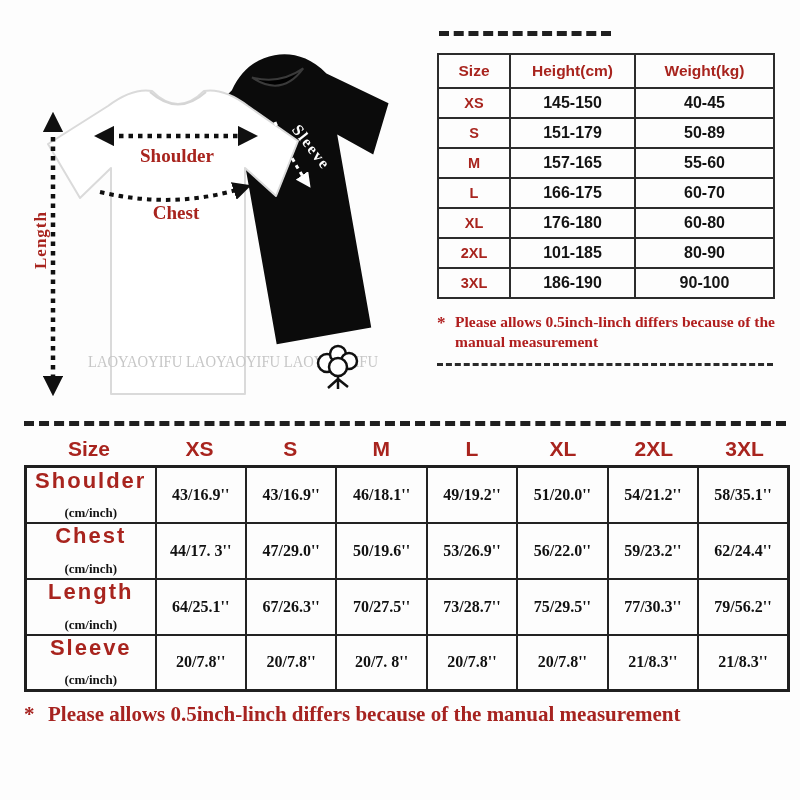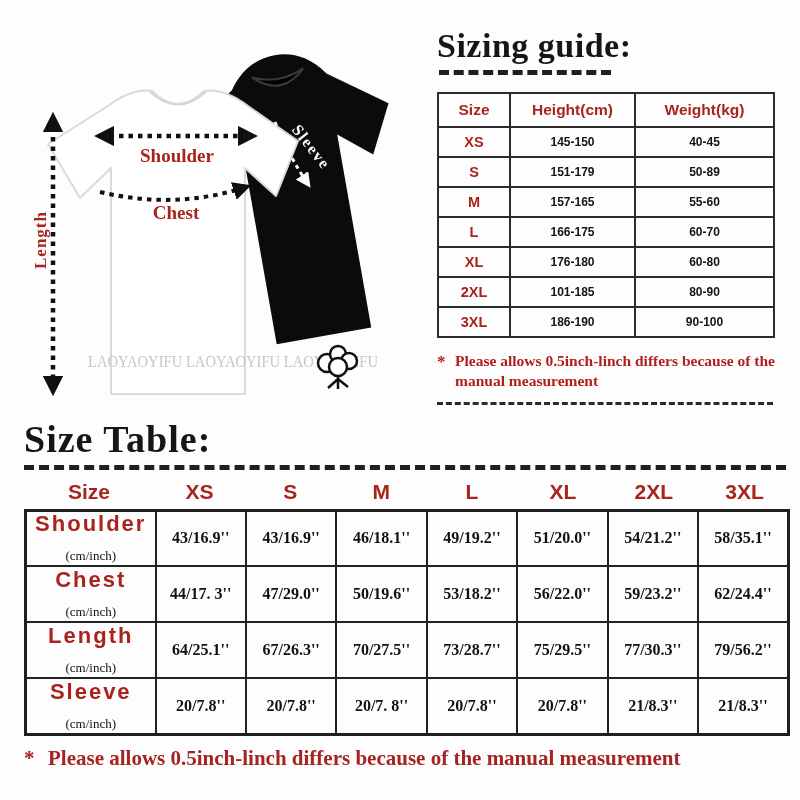--- a/index.html
+++ b/index.html
@@ -14,39 +14,39 @@
   .sleeve-text { font-family:"Liberation Serif",serif; font-weight:bold; fill:#ffffff; font-size:16px; letter-spacing:1.5px; text-anchor:middle; }
   .watermark-text { font-family:"Liberation Serif",serif; fill:#c7c7c7; font-size:16px; }
 
   
   .sizing-panel { position:absolute; left:437px; top:26px; width:354px; }
   .panel-title { font-family:"Liberation Serif",serif; font-weight:bold; font-size:34px; color:#161616; line-height:1.15; letter-spacing:0.5px; }
   .dash-short { width:172px; height:0; border-bottom:5px dashed #1f1f1f; margin:5px 0 0 2px; }
   .sg-table { border-collapse:collapse; margin-top:17px; table-layout:fixed; width:336px; }
   .sg-table th, .sg-table td { border:2px solid #2c2c2c; text-align:center; vertical-align:middle; font-family:"Liberation Sans",sans-serif; font-weight:bold; }
   .sg-table th { height:34px; font-size:15.5px; color:#A8241E; }
-  .sg-table td { height:30px; font-size:12px; color:#141414; }
+  .sg-table td { height:30px; font-size:16px; color:#141414; }
   .sg-table td.size-cell { font-size:14.5px; color:#A8241E; }
   .note { display:flex; margin-top:13px; color:#B01E1E; font-family:"Liberation Serif",serif; font-weight:bold; font-size:15.5px; line-height:1.3; }
   .note .star { width:18px; font-size:17px; }
   .note .note-text { flex:1; }
   .dash-long { width:336px; height:0; border-bottom:3px dashed #2a2a2a; margin-top:11px; }
 
   
   .bottom-panel { position:absolute; left:24px; top:418px; width:766px; }
   .bottom-title { font-size:38px; letter-spacing:1px; }
   .dash-full { width:762px; height:0; border-bottom:5px dashed #1f1f1f; margin-top:3px; }
   .st-head { display:flex; margin-top:9px; height:27px; align-items:center; }
   .st-h { flex:1; text-align:center; font-family:"Liberation Sans",sans-serif; font-weight:bold; font-size:21px; color:#A8241E; }
   .st-h.size-col { flex:0 0 130px; }
   .st-table { border-collapse:collapse; table-layout:fixed; width:766px; margin-top:3px; border:3px solid #1f1f1f; }
   .st-table td { border:2.5px solid #222222; height:56px; text-align:center; vertical-align:middle; font-family:"Liberation Serif",serif; font-weight:bold; font-size:16px; color:#111; }
   .st-table td.label-cell { width:130px; }
   .row-label { font-family:"Liberation Sans",sans-serif; font-weight:bold; font-size:22px; color:#A8241E; letter-spacing:2px; line-height:1.05; }
-  .row-unit { font-family:"Liberation Serif",serif; font-weight:normal; font-size:13px; color:#121212; margin-top:13px; }
+  .row-unit { font-family:"Liberation Serif",serif; font-weight:bold; font-size:13px; color:#121212; margin-top:13px; }
   .bottom-note { display:flex; margin-top:10px; color:#A62320; font-family:"Liberation Serif",serif; font-weight:bold; font-size:21px; line-height:1.2; }
   .bottom-note .star { width:24px; font-size:21px; }
 </style>
 </head>
 <body>
 
 <div class="stage">
 
   <svg class="diagram" width="435" height="412" viewBox="0 0 435 412">
     <defs>
@@ -87,21 +87,20 @@
     <g transform="translate(315,346)" stroke="#101010" stroke-width="2.5" stroke-linejoin="round">
       <circle cx="12" cy="17" r="9" fill="#ffffff"></circle>
       <circle cx="23" cy="8" r="8" fill="#ffffff"></circle>
       <circle cx="34" cy="15" r="8" fill="#ffffff"></circle>
       <circle cx="23" cy="21" r="9" fill="#ffffff"></circle>
       <path d="M23,30 L23,43 M23,33 L13,42 M23,33 L33,41" fill="none"></path>
     </g>
   </svg>
 
   <div class="sizing-panel">
-    <div class="panel-title">Sizing guide:</div>
     <div class="dash-short"></div>
 
     <table class="sg-table">
       <colgroup>
           <col style="width:72px">
           <col style="width:125px">
           <col style="width:139px">
         </colgroup>
       <tbody>
           <tr>
@@ -148,21 +147,20 @@
       </table>
 
     <div class="note">
       <span class="star">*</span>
       <span class="note-text">Please allows 0.5inch-linch differs because of the manual measurement</span>
     </div>
     <div class="dash-long"></div>
   </div>
 
   <div class="bottom-panel">
-    <div class="panel-title bottom-title">Size Table:</div>
     <div class="dash-full"></div>
 
     <div class="st-head">
       <div class="st-h size-col">Size</div>
       <div class="st-h">XS</div>
       <div class="st-h">S</div>
       <div class="st-h">M</div>
       <div class="st-h">L</div>
       <div class="st-h">XL</div>
       <div class="st-h">2XL</div>
@@ -195,21 +193,21 @@
         <td>58/35.1''</td>
       </tr>
       <tr>
         <td class="label-cell">
           <div class="row-label">Chest</div>
           <div class="row-unit">(cm/inch)</div>
         </td>
         <td>44/17. 3''</td>
         <td>47/29.0''</td>
         <td>50/19.6''</td>
-        <td>53/18.2''</td>
+        <td>53/26.9''</td>
         <td>56/22.0''</td>
         <td>59/23.2''</td>
         <td>62/24.4''</td>
       </tr>
       <tr>
         <td class="label-cell">
           <div class="row-label">Length</div>
           <div class="row-unit">(cm/inch)</div>
         </td>
         <td>64/25.1''</td>

